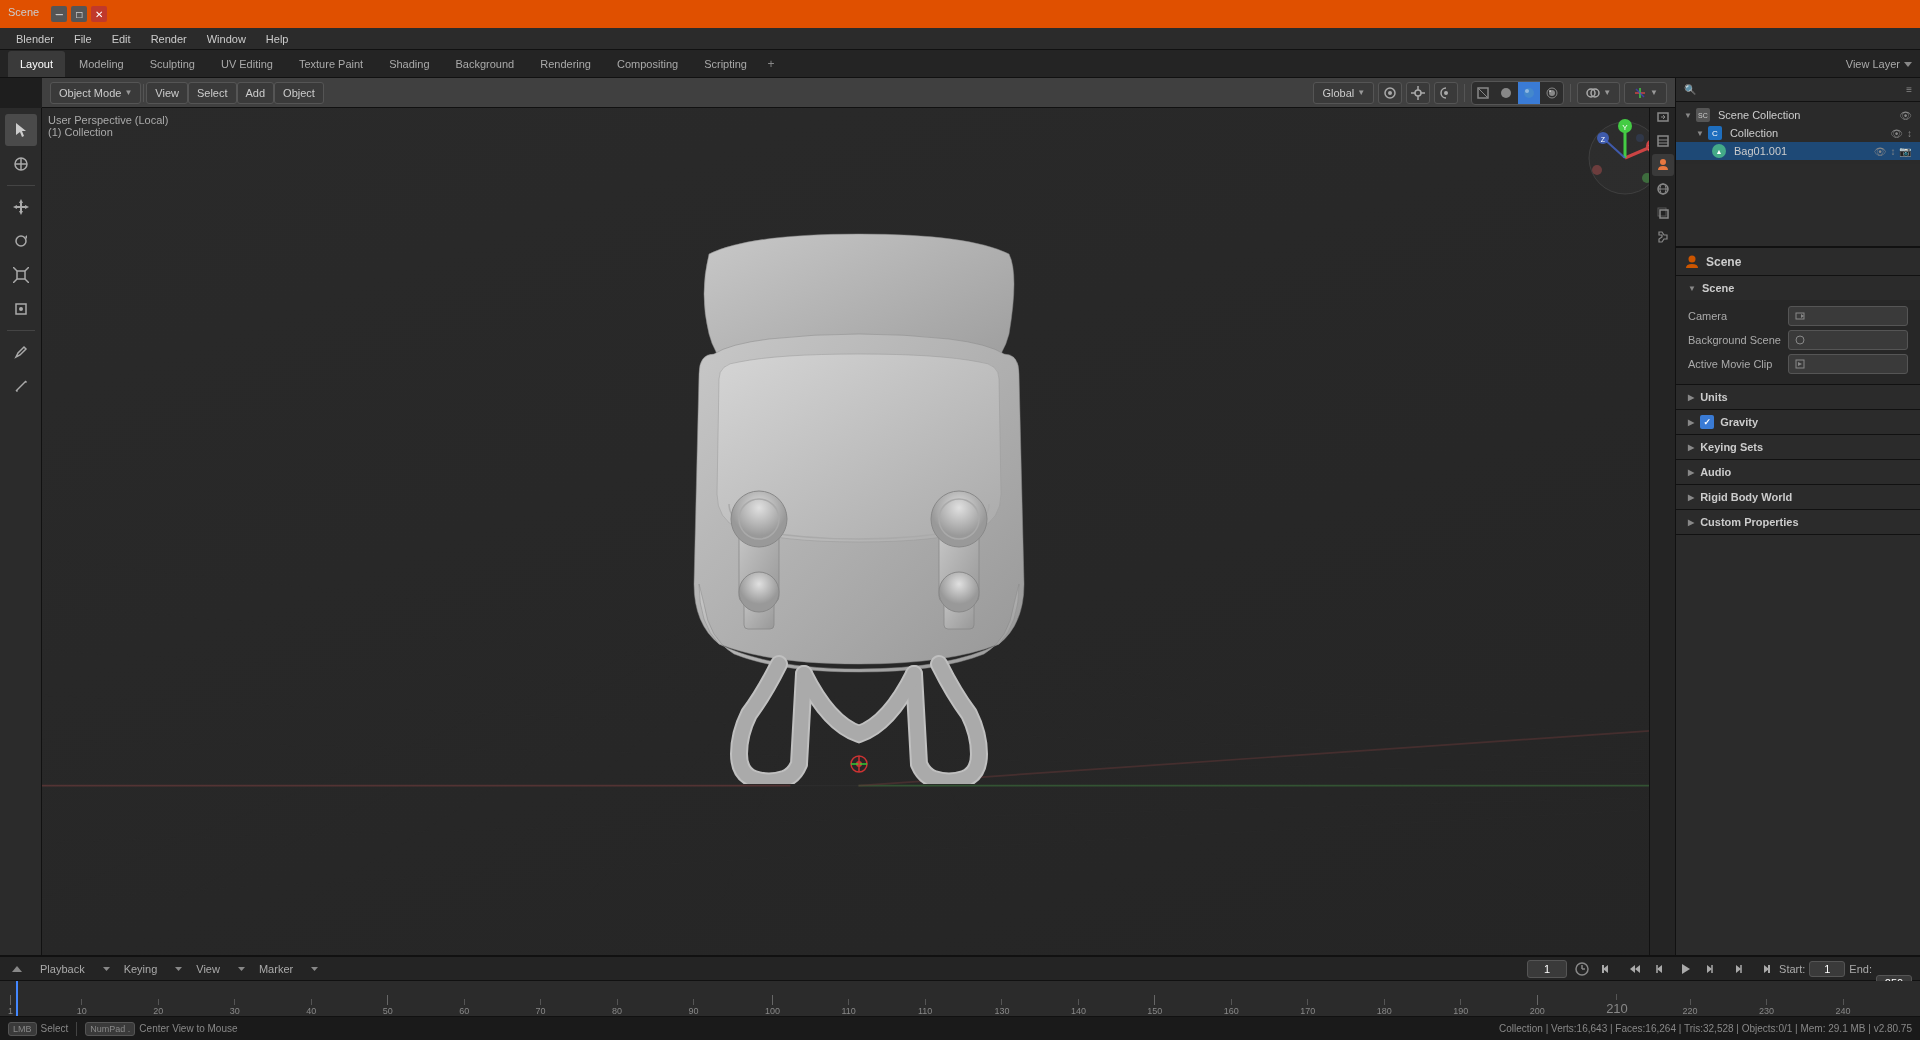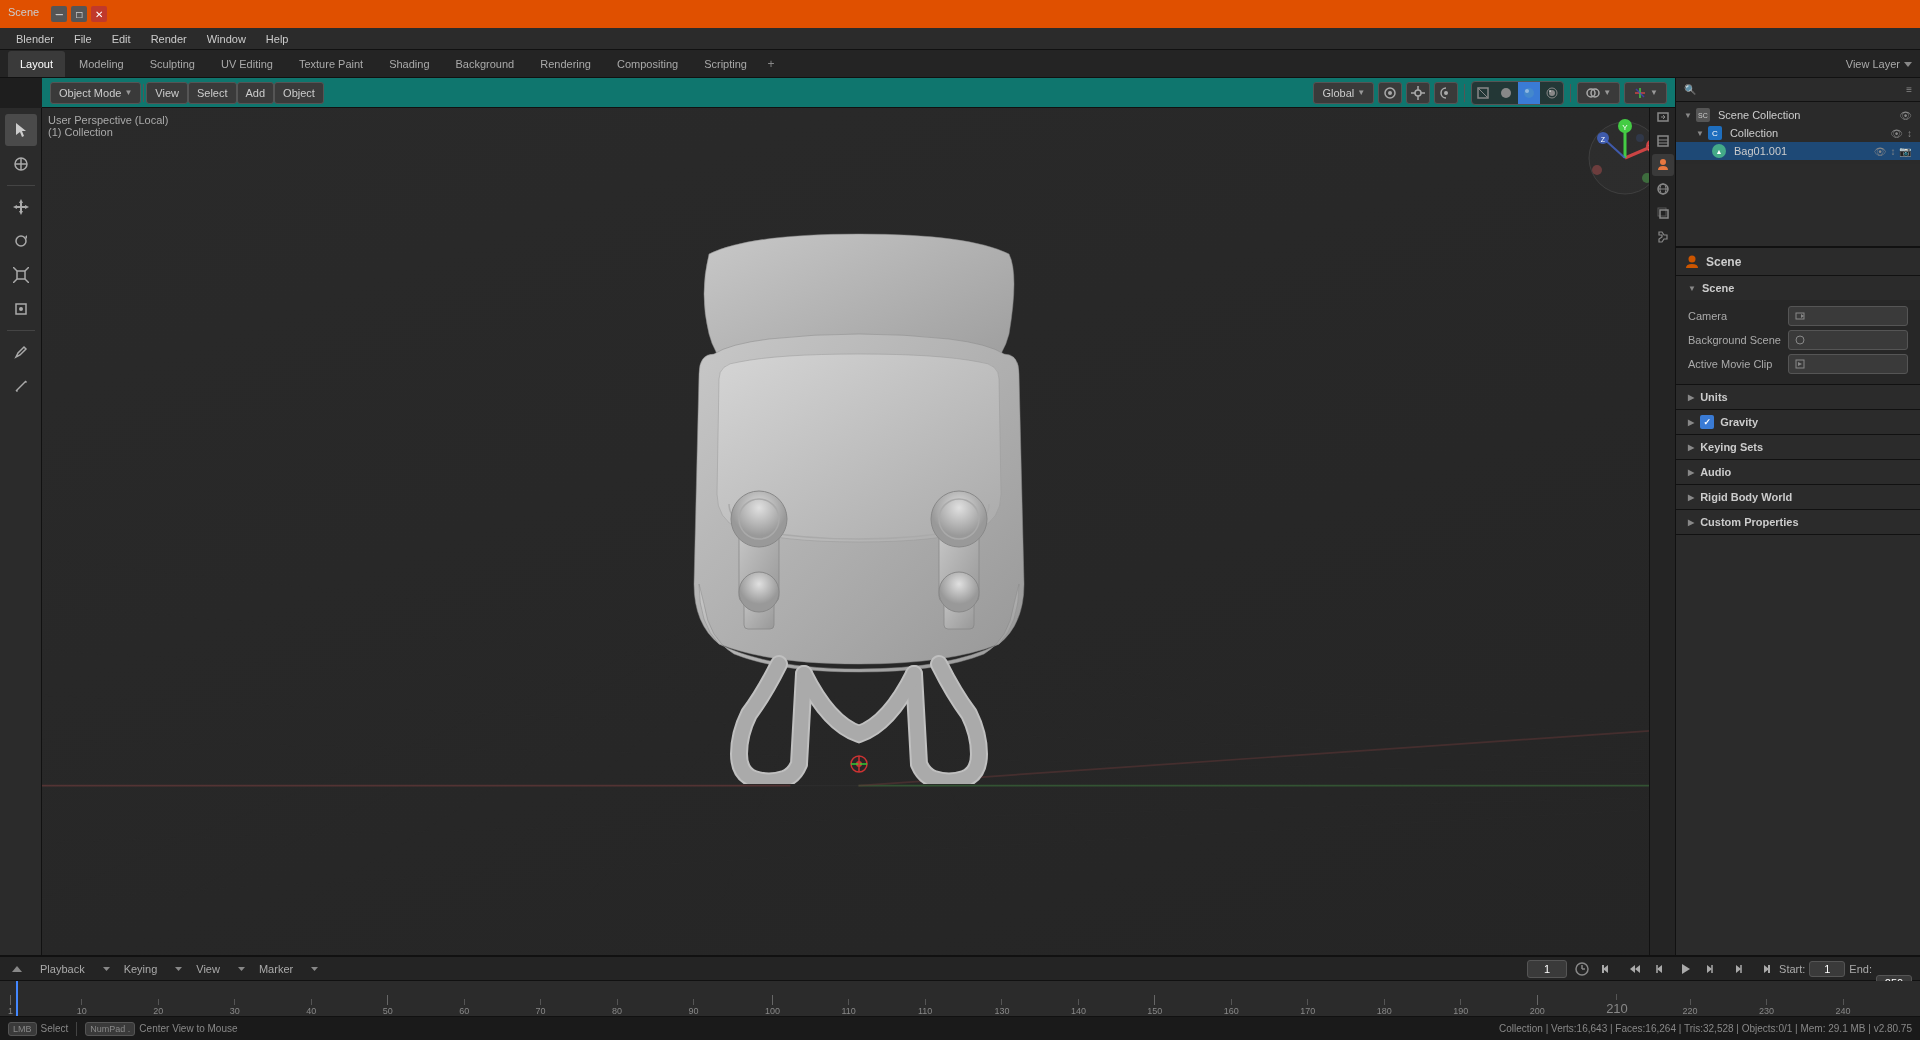--- a/index.html
+++ b/index.html
@@ -119,21 +119,21 @@
       border-radius: 3px;
     }
 
     
     #viewport-toolbar {
       position: absolute;
       top: 78px;
       left: 42px;
       right: 245px;
       height: 30px;
-      background: #0f766e;
+      background: #404040;
       display: flex;
       align-items: center;
       padding: 0 8px;
       z-index: 50;
       border-bottom: 1px solid #111;
     }
     .vp-toolbar-btn {
       padding: 2px 8px;
       background: #3a3a3a;
       border: 1px solid #555;

